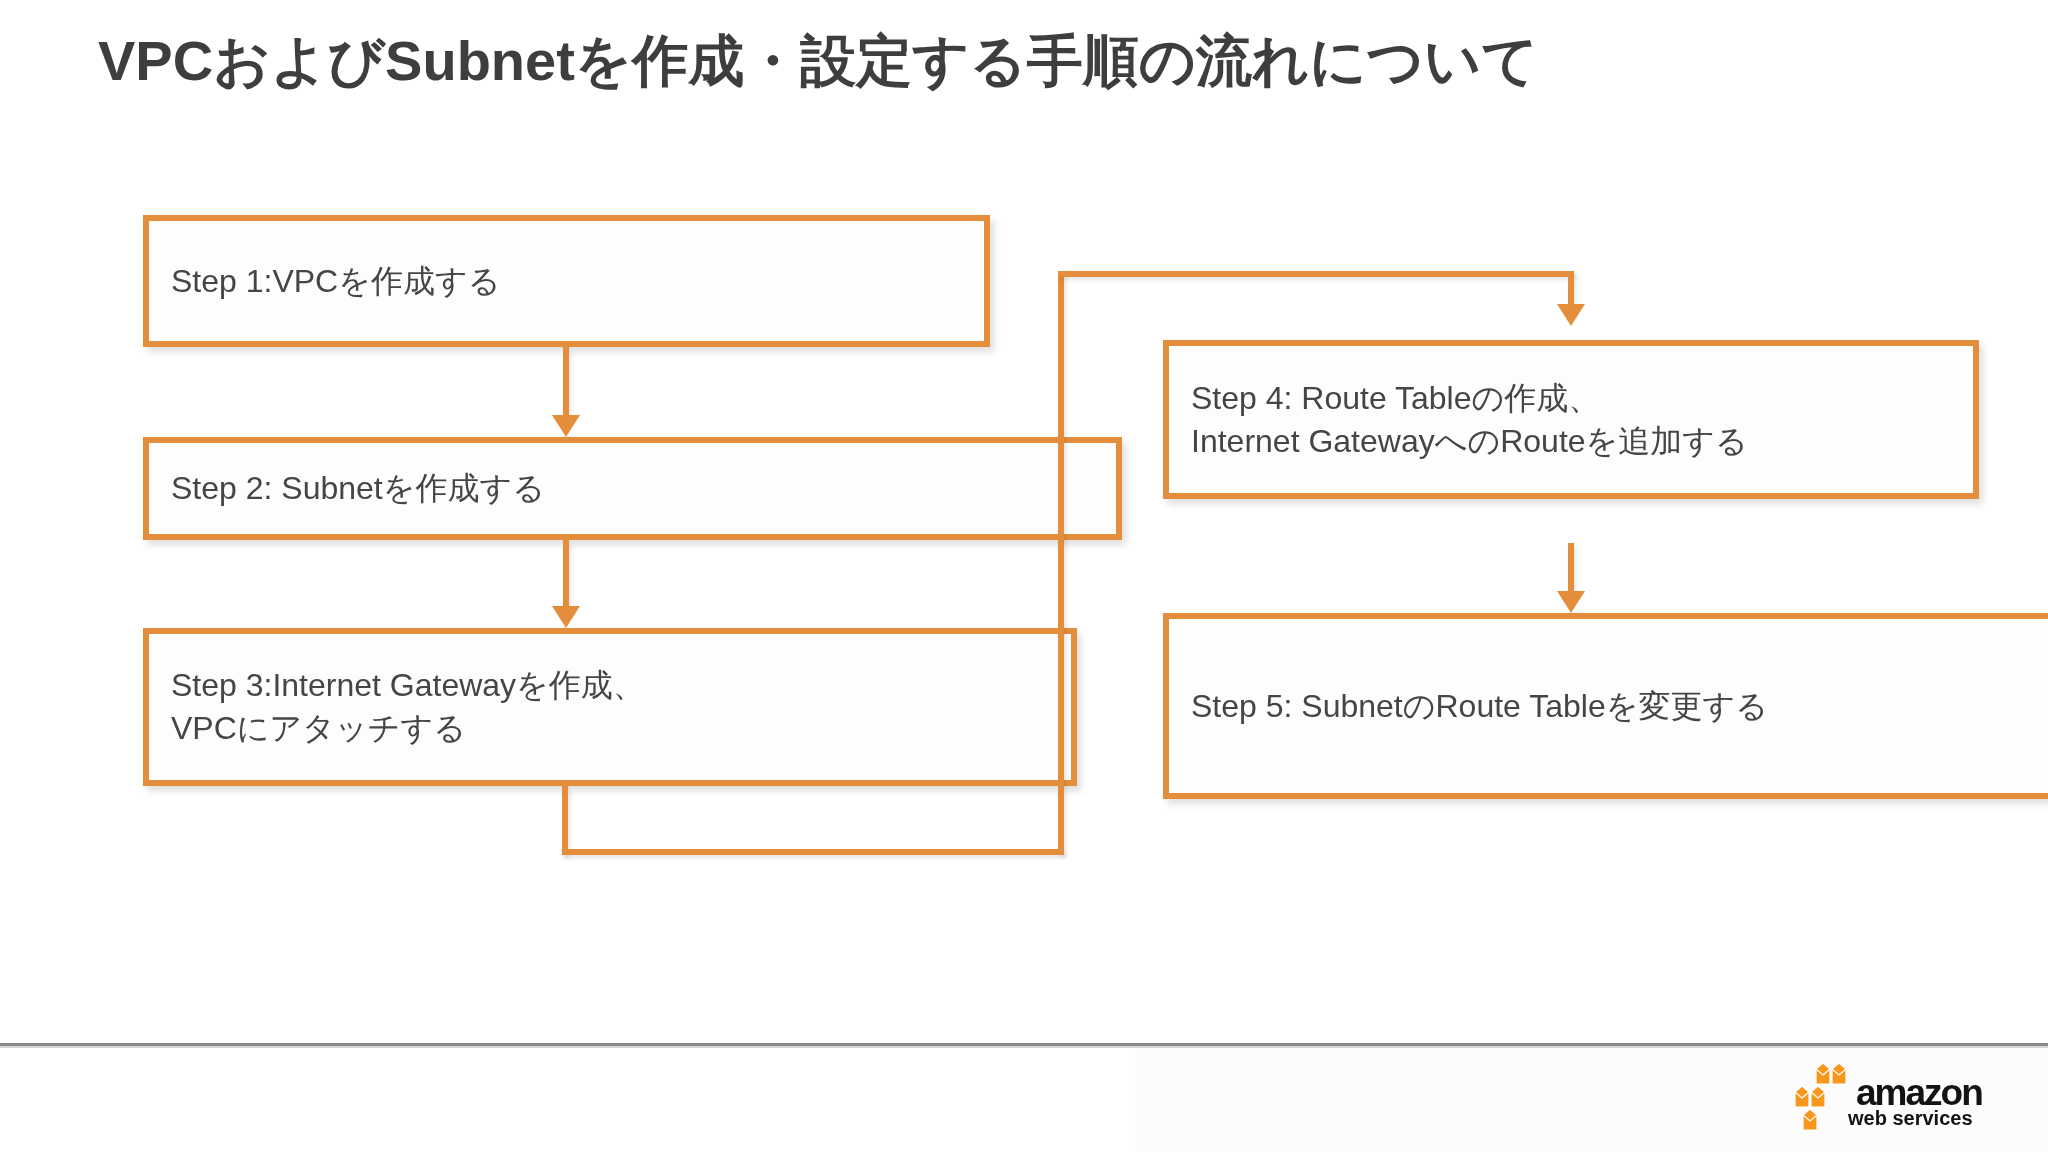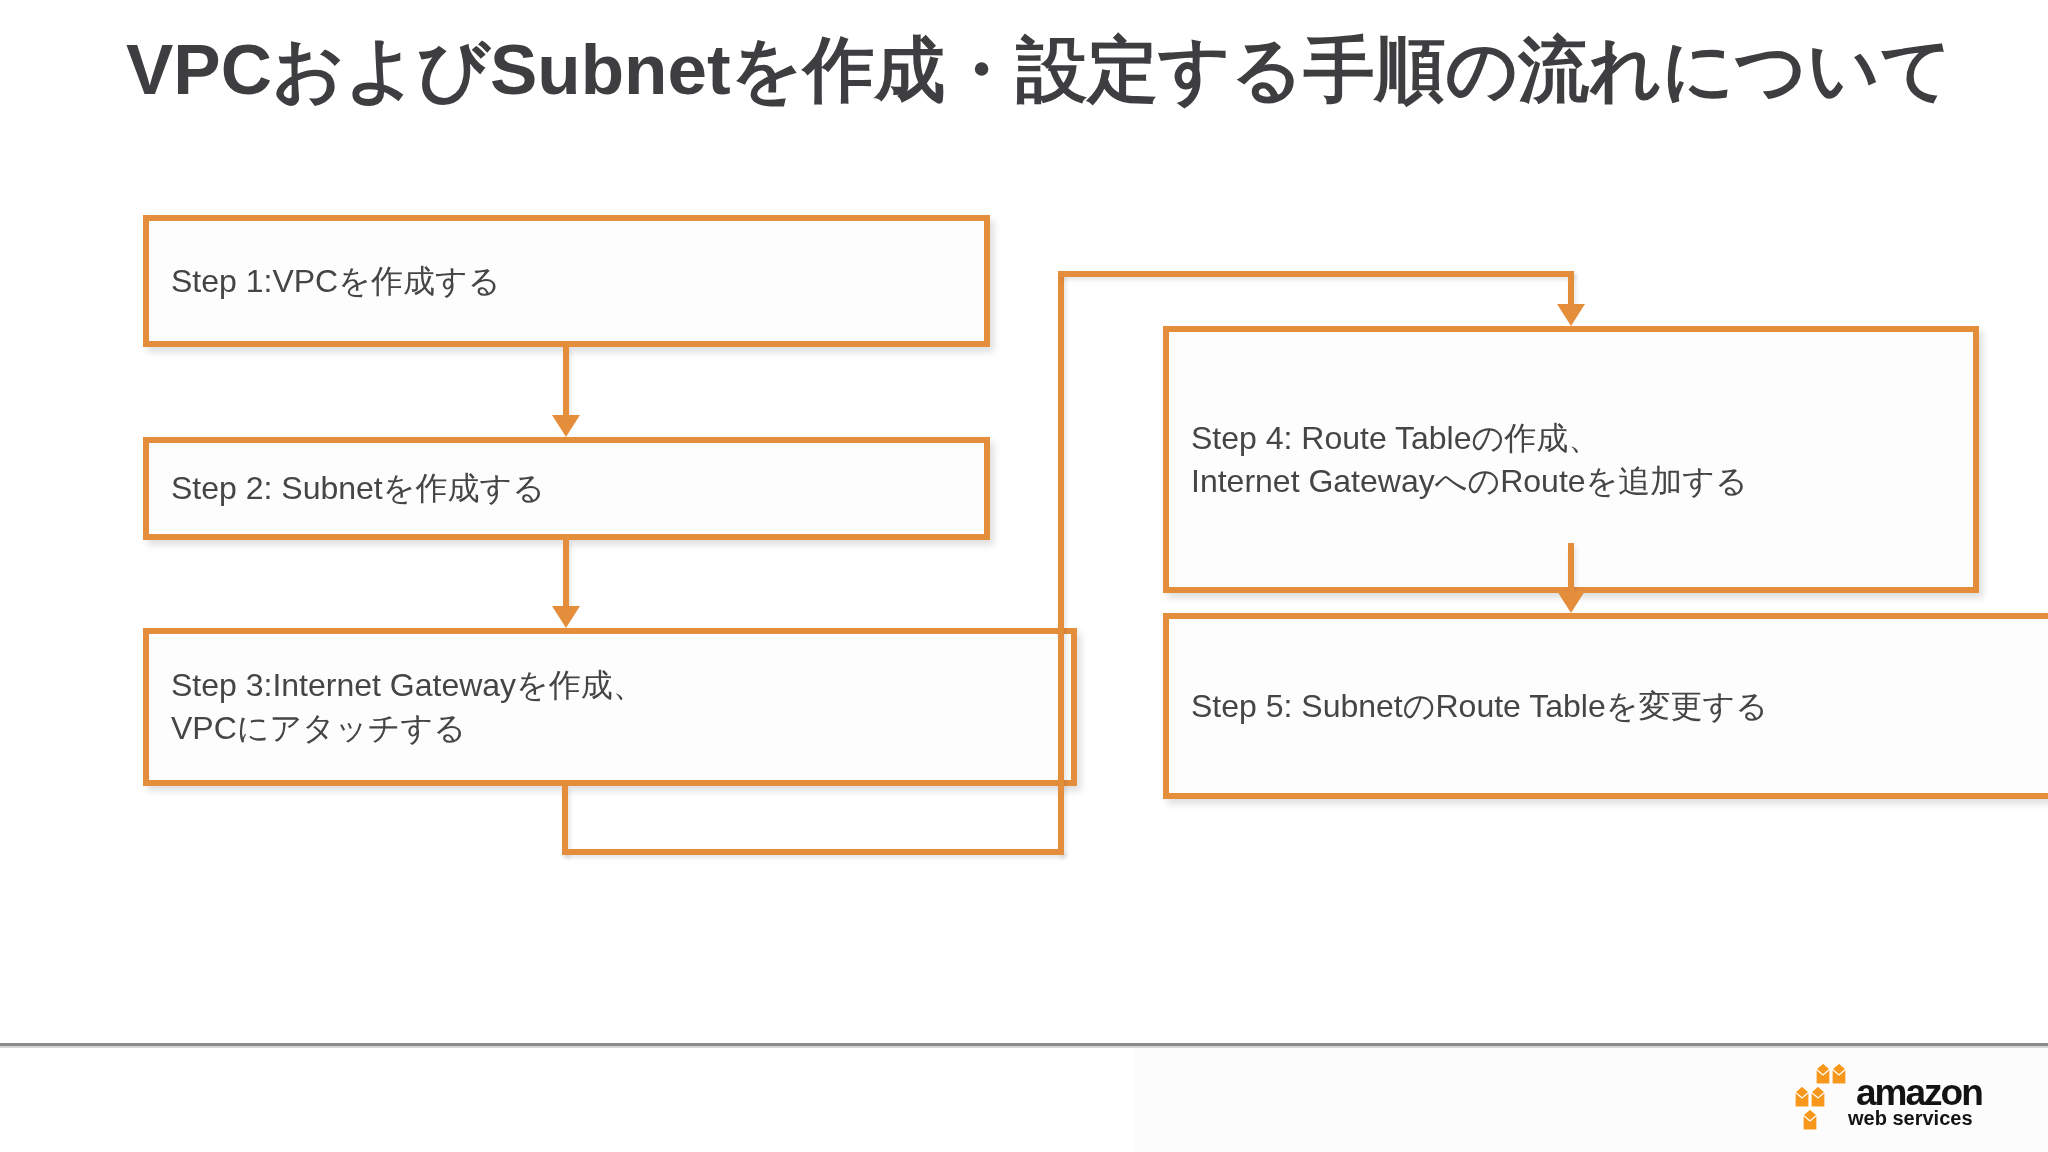--- a/index.html
+++ b/index.html
@@ -11,39 +11,39 @@
     --c-logo-cube:#F7981D;
     --c-logo-text:#131313;
   }
   *{margin:0;padding:0;box-sizing:border-box;}
   html,body{width:2048px;height:1152px;}
   body{font-family:"Liberation Sans","DejaVu Sans",sans-serif;background:#ffffff;}
   .slide{position:relative;width:2048px;height:1152px;background:#ffffff;overflow:hidden;}
 
   .slide-title{
     position:absolute;left:98px;top:26px;width:1900px;
-    font-size:71px;font-weight:bold;color:var(--c-title-text);
-    letter-spacing:0px;line-height:1.25;margin-left:28px;
+    font-size:56px;font-weight:bold;color:var(--c-title-text);
+    letter-spacing:0px;line-height:1.25;
   }
 
   .stepbox{
     position:absolute;
     border:6px solid var(--c-accent);
     background:var(--c-box-fill);
     box-shadow:4px 5px 7px rgba(0,0,0,0.13);
     color:var(--c-box-text);
     font-size:32px;line-height:1.33;
     display:flex;align-items:center;
     padding:8px 22px;
     white-space:pre-line;
   }
   .box1{left:143px;top:215px;width:847px;height:132px;}
-  .box2{left:143px;top:437px;width:847px;height:103px;}
+  .box2{left:143px;top:437px;width:979px;height:103px;}
   .box3{left:143px;top:628px;width:934px;height:158px;}
-  .box4{left:1163px;top:326px;width:816px;height:267px;}
+  .box4{left:1163px;top:340px;width:816px;height:159px;}
   .box5{left:1163px;top:613px;width:928px;height:186px;}
 
   .seg{position:absolute;background:var(--c-accent);box-shadow:2px 3px 4px rgba(0,0,0,0.10);}
   .head{
     position:absolute;width:0;height:0;
     border-left:14px solid transparent;
     border-right:14px solid transparent;
     border-top:22px solid var(--c-accent);
   }
 

